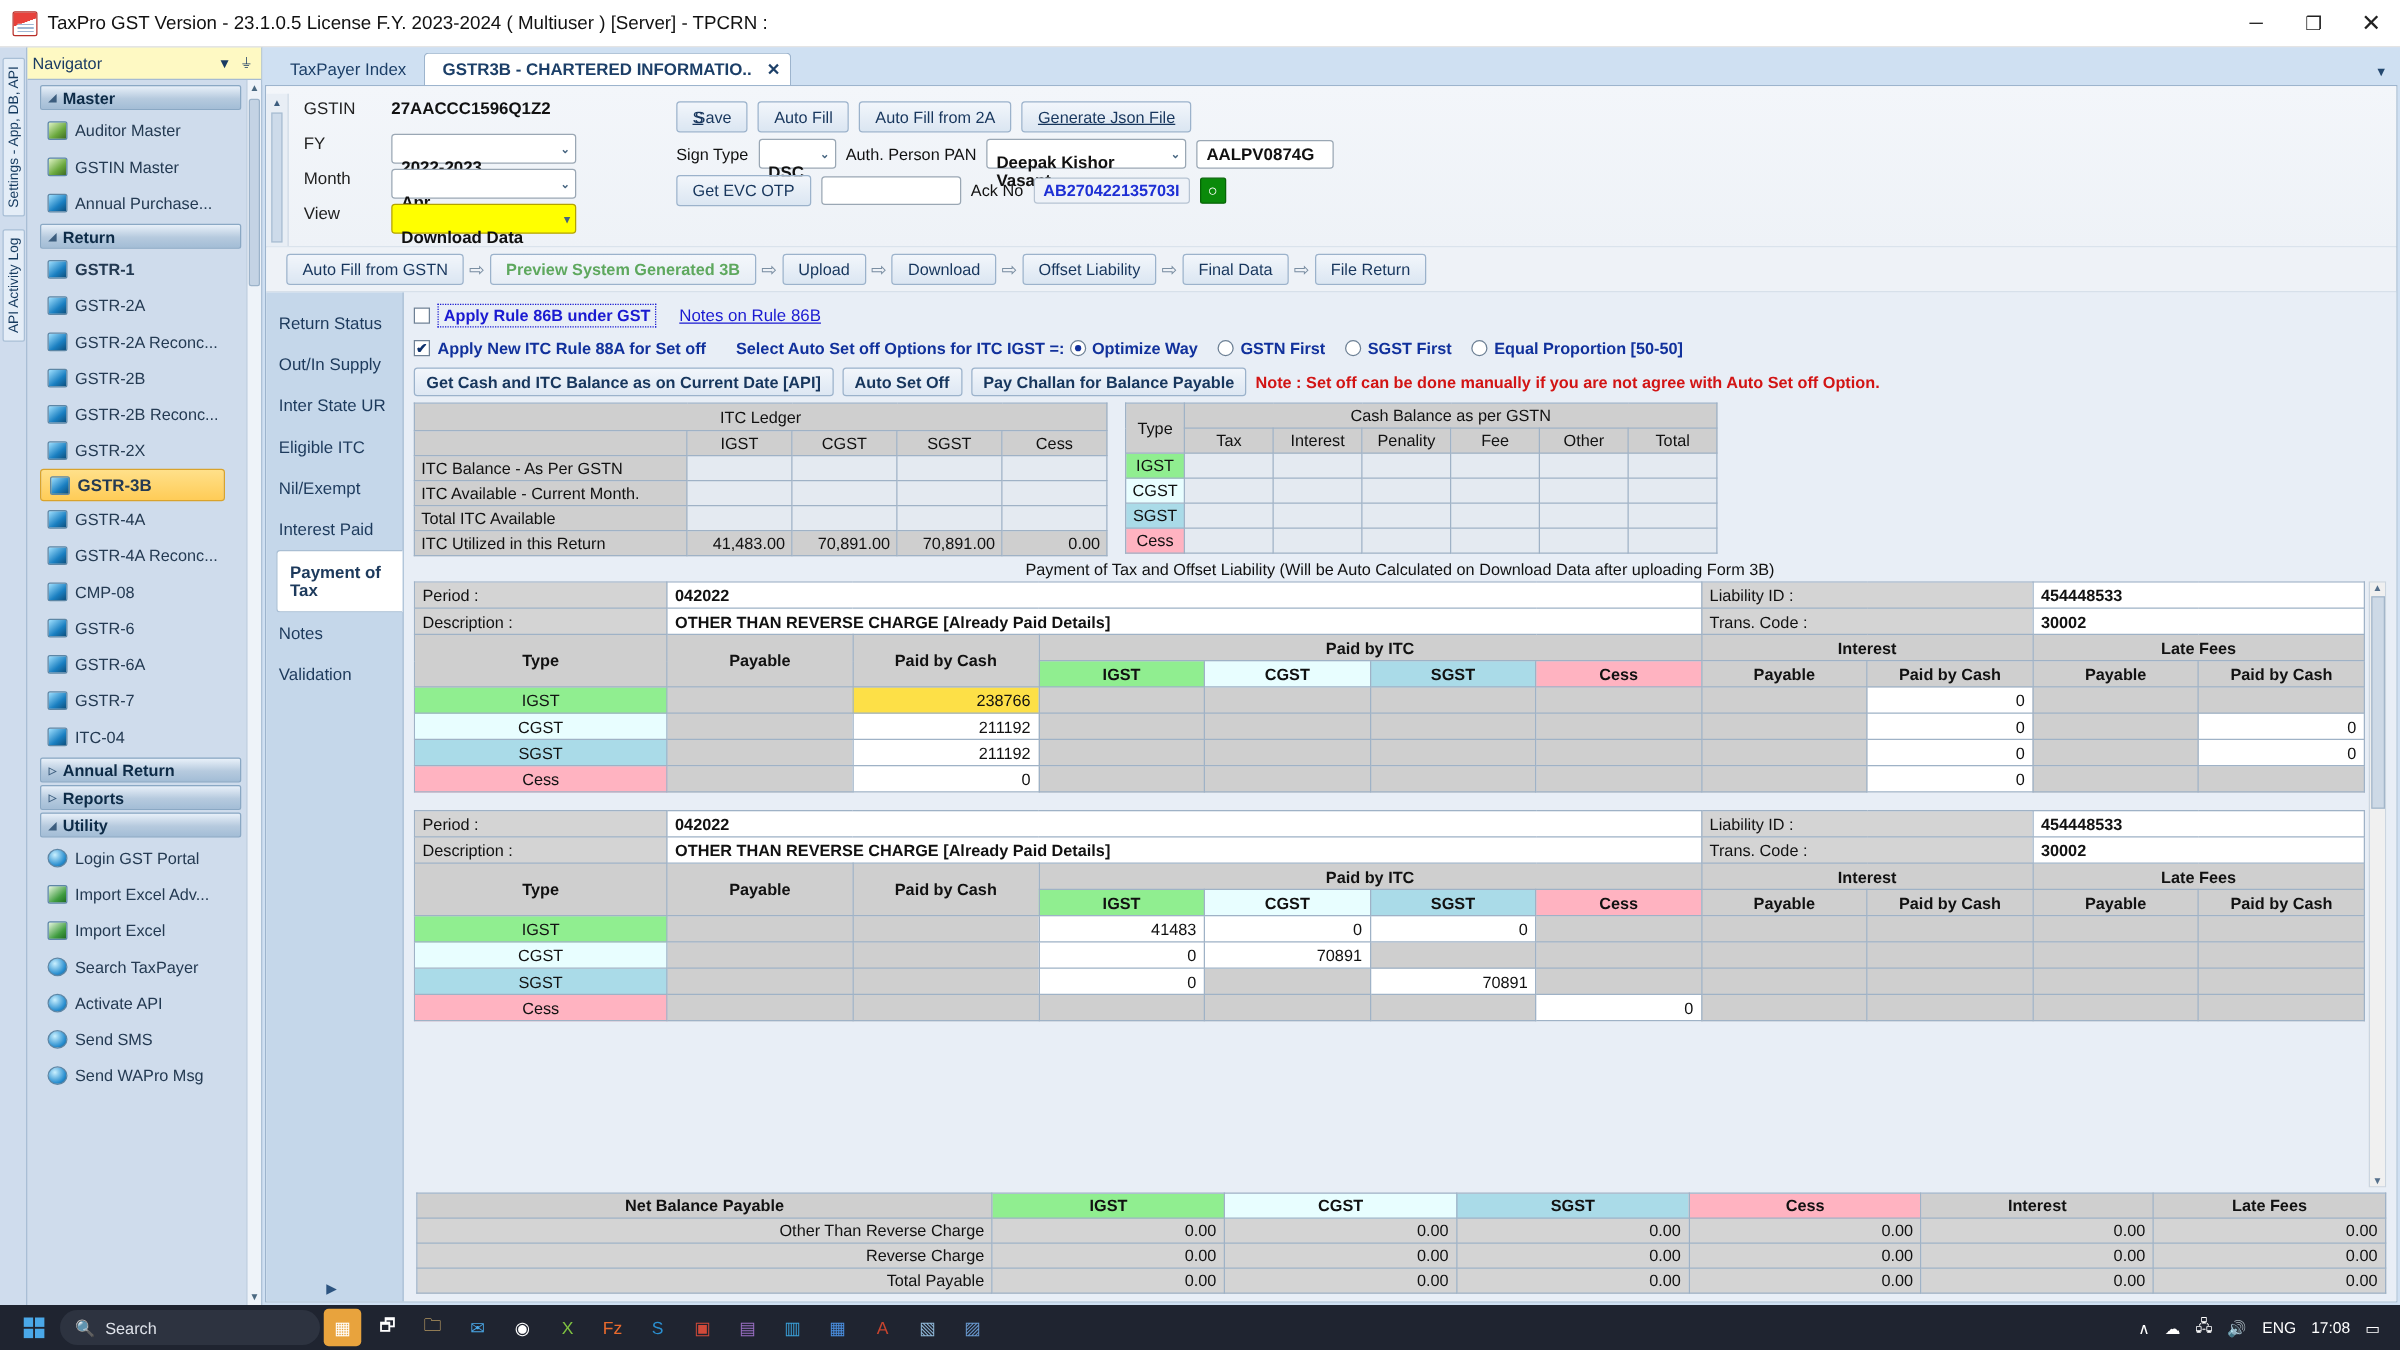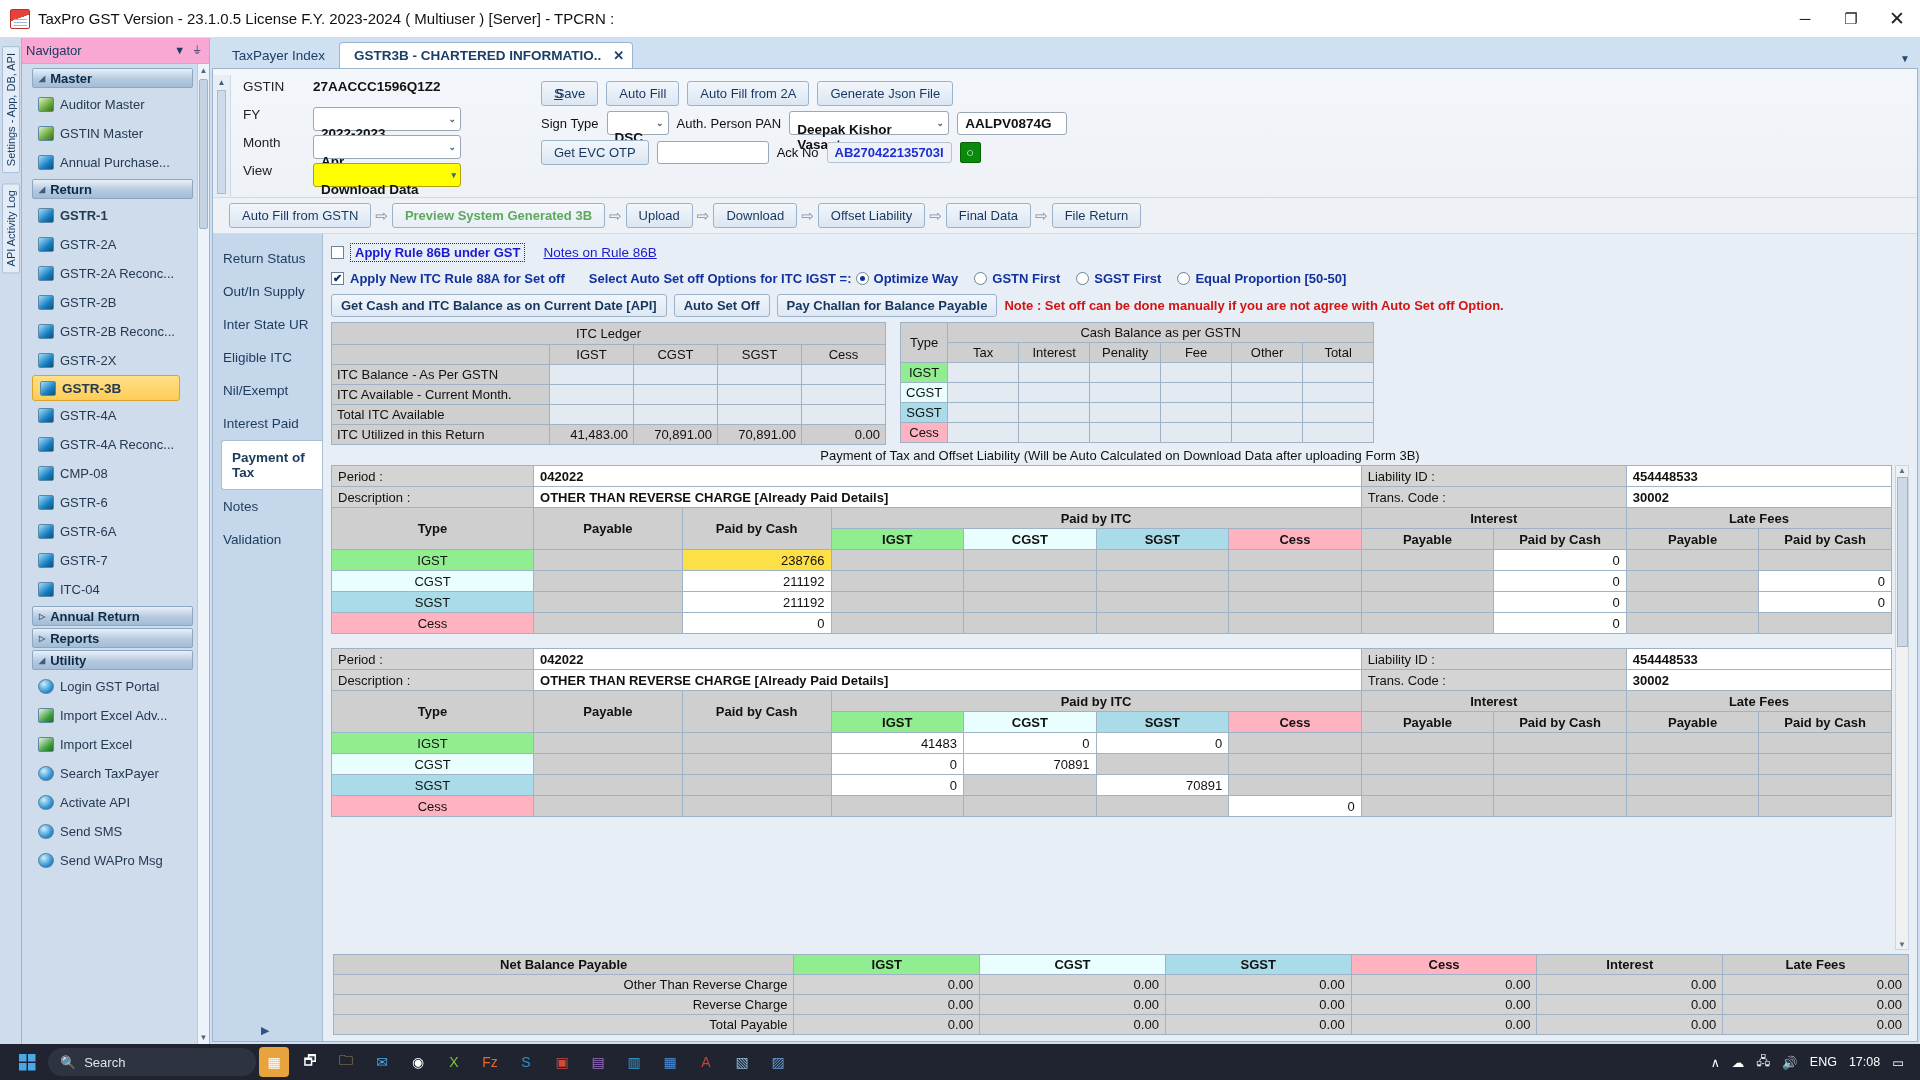--- a/index.html
+++ b/index.html
@@ -42,21 +42,21 @@
   .vtab {
     writing-mode:vertical-rl; text-orientation:mixed; transform:rotate(180deg);
     font-size:11px; color:#14395e; padding:6px 2px; margin-bottom:10px;
     background:#e4edf7; border:1px solid #a9bfd6; border-radius:2px;
   }
 
   
   .navpanel { width:188px; background:#cfdcec; display:flex; flex-direction:column;
               border-right:1px solid #9db4cd; }
   .navhdr { height:26px; display:flex; align-items:center; padding:0 4px;
-            font-size:13px; color:#1a3b63; background:#f9a8d4;
+            font-size:13px; color:#1a3b63; background:#fef9c3;
             border-bottom:1px solid #a5bbd3; }
   .navhdr .spacer{ margin-left:auto; display:flex; gap:8px; padding-right:4px; font-size:11px;}
   .navbody { flex:1; overflow:hidden; position:relative; display:flex; }
   .navlist { flex:1; padding:2px 4px 0 10px; }
   .navscroll { width:12px; background:#eef3f9; border-left:1px solid #b9cadd;
                display:flex; flex-direction:column; align-items:center; }
   .navscroll .arr { font-size:8px; color:#4a6881; padding:2px 0; }
   .navscroll .thumb { width:9px; height:150px; margin-top:2px; background:#c4d3e4;
                       border:1px solid #9cb3ca; border-radius:2px; }
 
@@ -437,21 +437,21 @@
             </span>
           </div>
         </div>
 
 
         <div class="btnzone">
           <div class="btnrow">
             <div class="btn"><u>S</u><span style="margin-left:-7px">Save</span></div>
             <div class="btn">Auto Fill</div>
             <div class="btn">Auto Fill from 2A</div>
-            <div class="btn" style="text-decoration-skip-ink:none;">Generate Json File</div>
+            <div class="btn" style="text-decoration:underline;text-decoration-skip-ink:none;">Generate Json File</div>
           </div>
           <div class="btnrow">
             <span class="inline-lbl">Sign Type</span>
             <span class="sel" style="width:62px">
               <span class="cv">DSC</span>
               <span class="chev">⌄</span>
             </span>
             <span class="inline-lbl">Auth. Person PAN</span>
             <span class="sel" style="width:160px">
               <span class="cv">Deepak Kishor Vasant</span>

